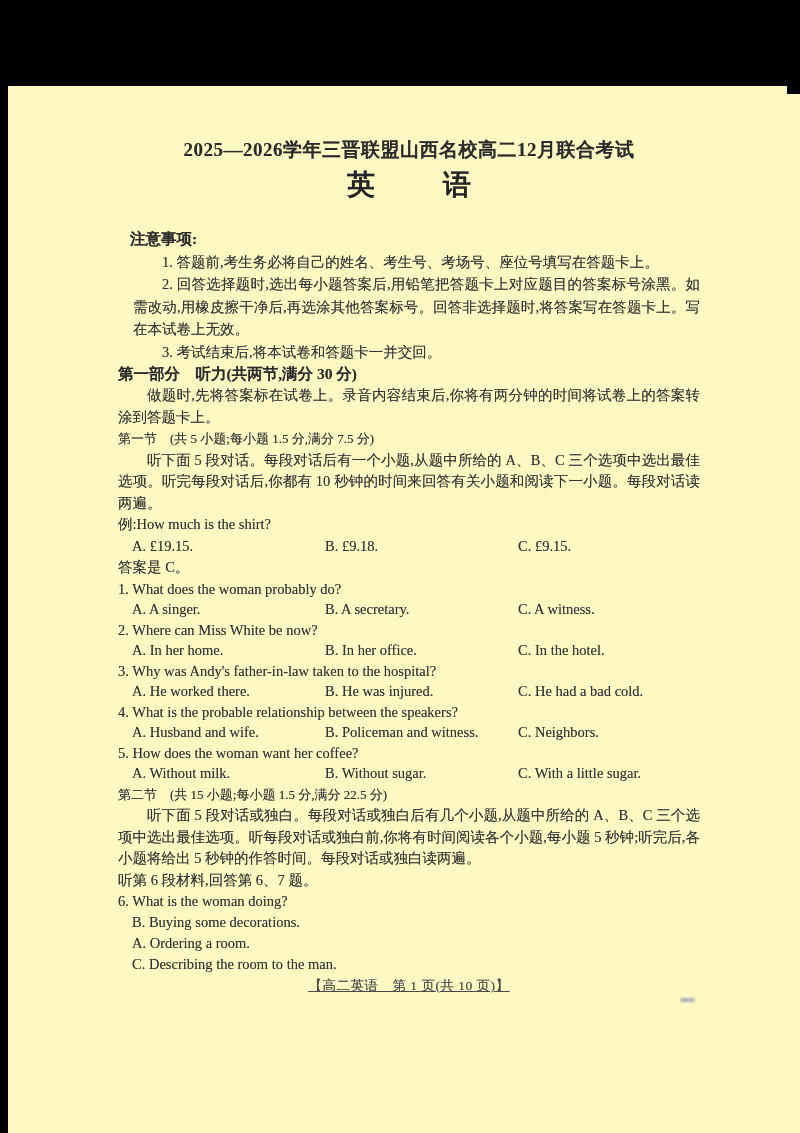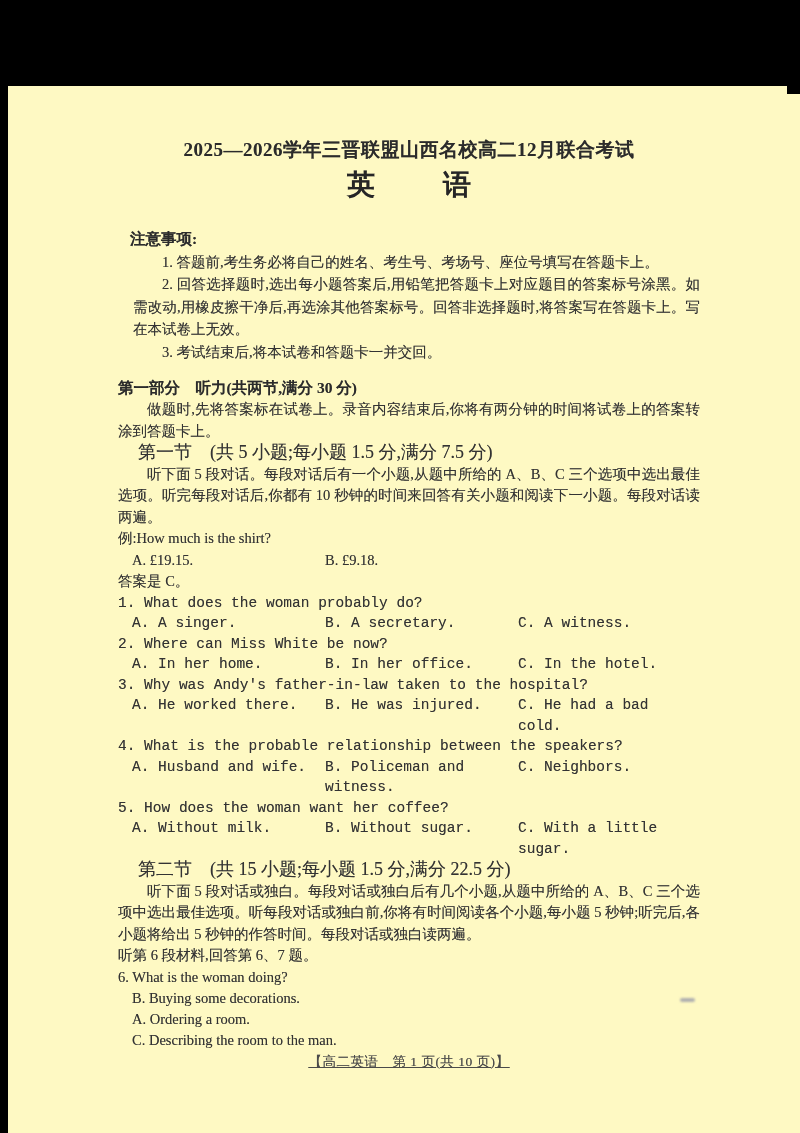--- a/index.html
+++ b/index.html
@@ -44,31 +44,30 @@
     margin-left: 12px;
     font-weight: bold; font-size: 15.5px; line-height: 22.5px;
     color: #2b2b2b;
   }
   .notice-item {
     margin: 0 0 0 15px;
     text-indent: 2em; text-align: justify;
     line-height: 22.5px;
   }
   .part-heading {
-    margin-top: 14px;
     font-weight: bold; font-size: 15.5px; line-height: 22px;
     color: #2b2b2b;
   }
   .para { margin: 0; text-indent: 2em; text-align: justify; }
-  .sec-heading { font-size: 18px; margin-left: 20px; }
+  .sec-heading { font-size: 13px; }
   .opt-row { display: flex; padding-left: 14px; }
   .opt-row .o1 { width: 193px; }
   .opt-row .o2 { width: 193px; }
   .opt-row .o3 { flex: 1; }
-  .questions { line-height: 20.5px; font-family: Liberation Mono, monospace; }
+  .questions { line-height: 20.5px; }
   .q6-block { line-height: 21px; }
   .q6-opt { padding-left: 14px; }
   .footer {
     margin-top: 1px;
     text-align: center;
     font-size: 13.5px; line-height: 19px;
     color: #4a4a4a; letter-spacing: 0.5px; text-decoration: underline;
   }
   .smudge {
     position: absolute; left: 680px; top: 998px;
@@ -100,20 +99,21 @@
     <div class="part-heading">第一部分　听力(共两节,满分 30 分)</div>
     <p class="para">做题时,先将答案标在试卷上。录音内容结束后,你将有两分钟的时间将试卷上的答案转涂到答题卡上。</p>
 
     <div class="sec-heading">第一节　(共 5 小题;每小题 1.5 分,满分 7.5 分)</div>
     <p class="para">听下面 5 段对话。每段对话后有一个小题,从题中所给的 A、B、C 三个选项中选出最佳选项。听完每段对话后,你都有 10 秒钟的时间来回答有关小题和阅读下一小题。每段对话读两遍。</p>
 
     <div>例:How much is the shirt?</div>
     <div class="opt-row">
       <span class="o1">A. £19.15.</span>
       <span class="o2">B. £9.18.</span>
+      <span class="o3">C. £9.15.</span>
     </div>
     <div>答案是 C。</div>
 
     <div class="questions">
       <div>1. What does the woman probably do?</div>
       <div class="opt-row">
         <span class="o1">A. A singer.</span>
         <span class="o2">B. A secretary.</span>
         <span class="o3">C. A witness.</span>
       </div>

